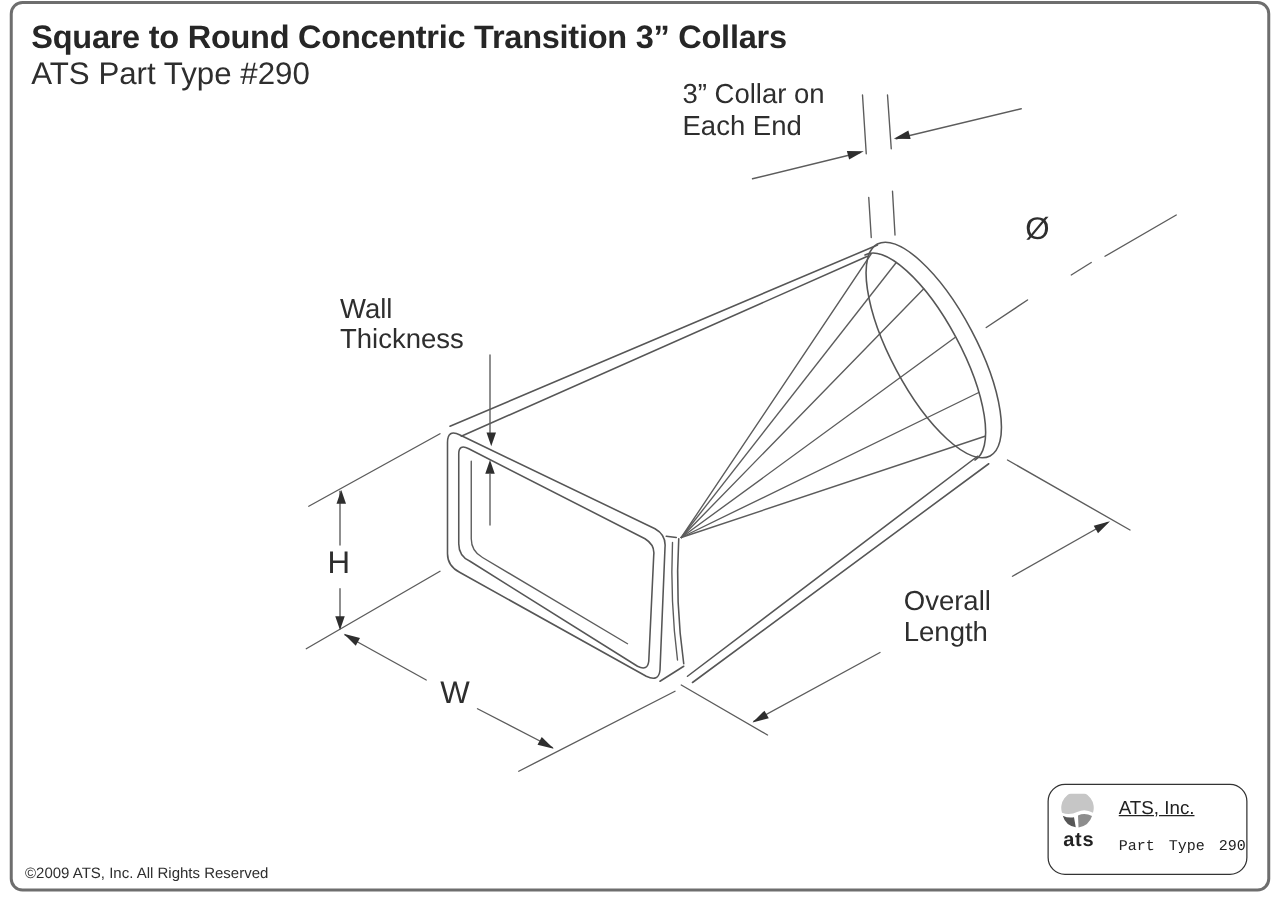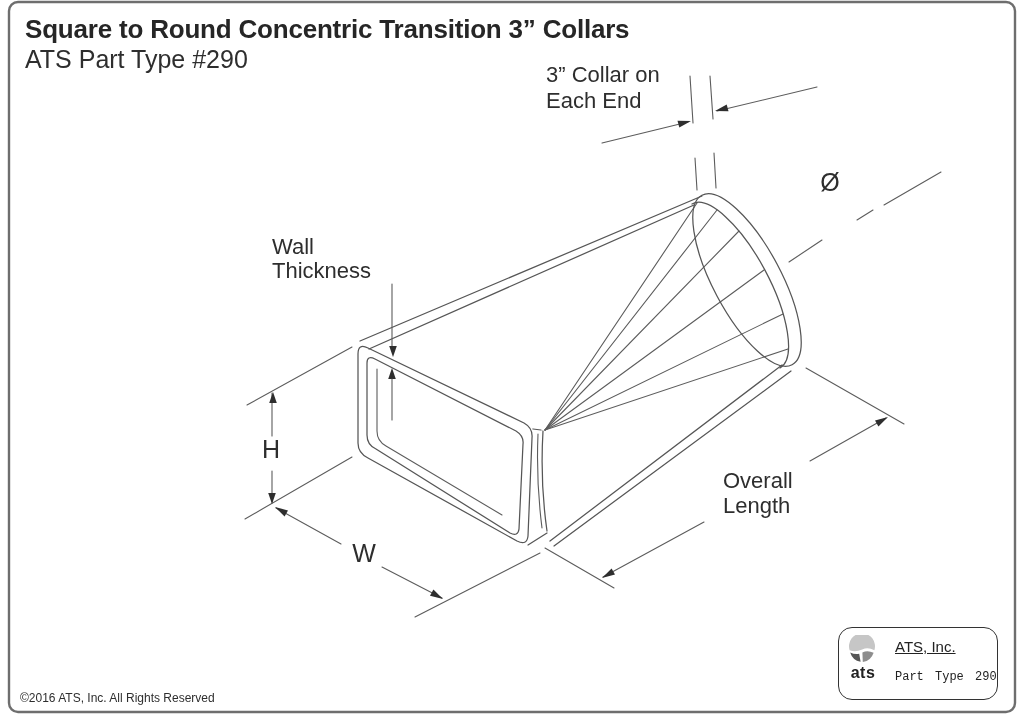--- a/index.html
+++ b/index.html
@@ -140,21 +140,21 @@
       <polygon class="ah" points="602,578 615,574.5 611.6,568.5"></polygon>
       <polygon class="ah" points="888,417 878.4,426.5 875,420.5"></polygon>
     </g>
     <text class="lbl" x="723" y="488" font-size="22">Overall</text>
     <text class="lbl" x="723" y="513" font-size="22">Length</text>
   </svg>
 
   <div class="hdr-title">Square to Round Concentric Transition 3” Collars</div>
   <div class="hdr-sub">ATS Part Type #290</div>
 
-  <div class="copyright">©2016 ATS, Inc. All Rights Reserved</div>
+  <div class="copyright">©2009 ATS, Inc. All Rights Reserved</div>
 
   <div class="logo-box">
     <svg class="logo-mark" width="28" height="28" viewBox="0 0 28 28">
       <path d="M 1.6,15.2 A 13,13 0 1 1 26.4,15.2 Q 20,11.6 14.2,14.4 Q 7.5,17.6 1.6,15.2 Z" fill="#c6c6c6"></path>
       <path d="M 2.2,17.5 A 13,13 0 0 0 12.6,26.7 L 11.2,18.8 Q 6.4,19.6 2.2,17.5 Z" fill="#565656"></path>
       <path d="M 14.8,26.9 A 13,13 0 0 0 25.6,17.8 Q 19.8,15.0 14.4,17.4 L 14.8,26.9 Z" fill="#8d8d8d"></path>
     </svg>
     <div class="logo-ats">ats</div>
     <div class="logo-company">ATS, Inc.</div>
     <div class="logo-part">Part Type 290</div>

